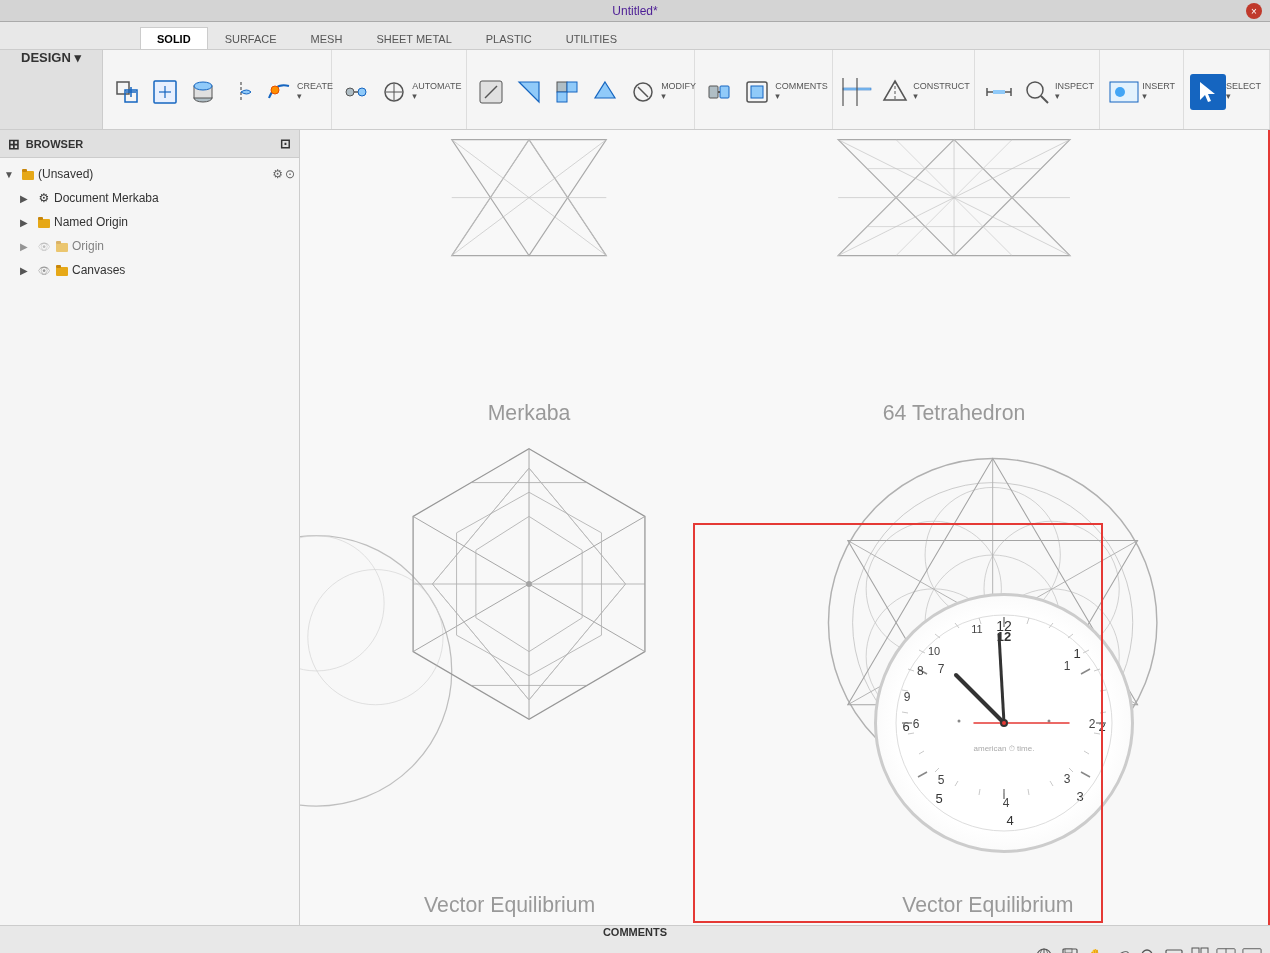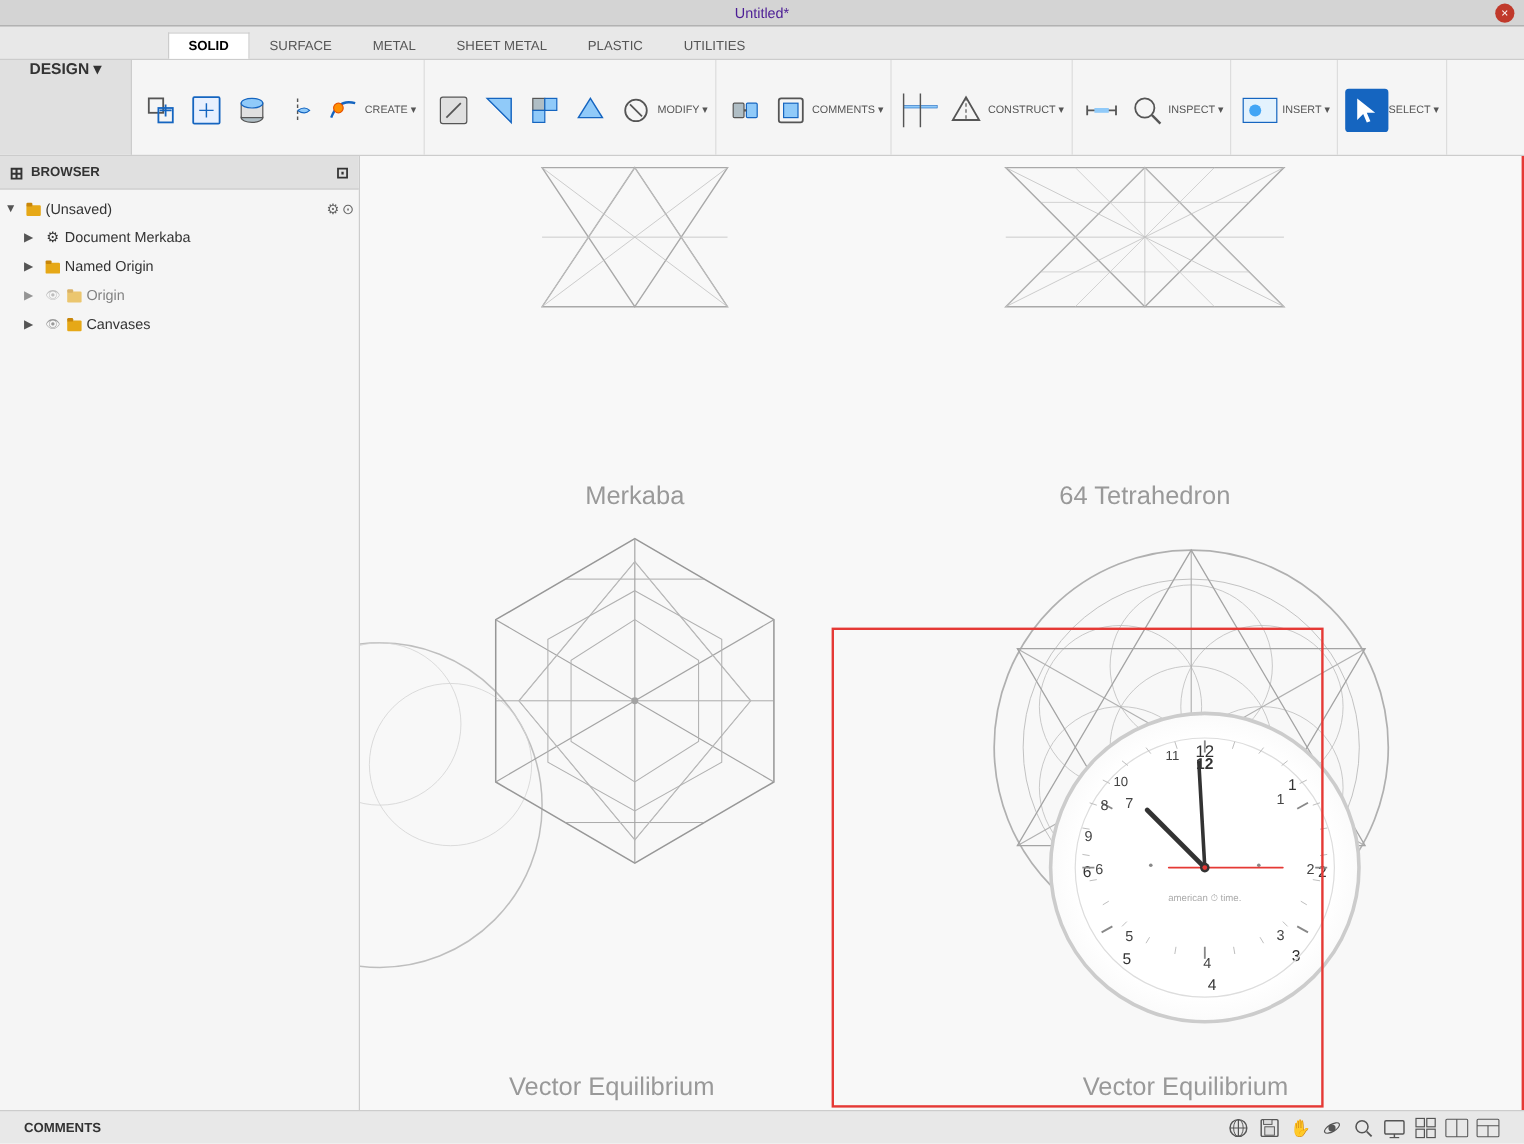--- a/index.html
+++ b/index.html
@@ -172,24 +172,25 @@
     .status-bar {
       position: absolute;
       bottom: 0;
       left: 0;
       right: 0;
       height: 28px;
       background: #e8e8e8;
       border-top: 1px solid #ccc;
       display: flex;
       align-items: center;
-      padding: 0 20px;
+      padding: 0 8px;
       font-size: 11px;
       color: #333;
       gap: 8px;
+      flex-direction: column;
     }
     .status-right {
       margin-left: auto;
       display: flex;
       gap: 6px;
       align-items: center;
     }
     .status-icon {
       width: 20px; height: 20px;
       display: flex; align-items: center; justify-content: center;
@@ -203,21 +204,21 @@
 <div class="title-bar">
   <span class="title-bar-text">Untitled*</span>
   <div class="title-bar-close">
     <span>×</span>
   </div>
 </div>
 
 <div class="tab-bar">
   <div class="tab active">SOLID</div>
   <div class="tab">SURFACE</div>
-  <div class="tab">METAL</div>
+  <div class="tab">MESH</div>
   <div class="tab">SHEET METAL</div>
   <div class="tab">PLASTIC</div>
   <div class="tab">UTILITIES</div>
 </div>
 
 <div class="toolbar">
 
   <div class="design-btn">
     <span>DESIGN ▾</span>
   </div>
@@ -262,20 +263,41 @@
             <path d="M4 20 Q10 4 24 8" stroke="#1565c0" stroke-width="2" fill="none"></path>
             <circle cx="10" cy="12" r="4" fill="#ff8f00" stroke="#e65100" stroke-width="1"></circle>
           </svg>
       </div>
     </div>
     <div class="tool-section-label">
       <span>CREATE ▾</span>
     </div>
   </div>
 
+  <div class="tool-section">
+    <div class="tool-icons-row">
+      <div class="tool-icon">
+        <svg width="28" height="28" viewBox="0 0 28 28">
+            <circle cx="8" cy="14" r="4" fill="#b0bec5" stroke="#555" stroke-width="1"></circle>
+            <circle cx="20" cy="14" r="4" fill="#90caf9" stroke="#1565c0" stroke-width="1"></circle>
+            <line x1="12" y1="14" x2="16" y2="14" stroke="#555" stroke-width="1.5"></line>
+          </svg>
+      </div>
+      <div class="tool-icon">
+        <svg width="28" height="28" viewBox="0 0 28 28">
+            <circle cx="14" cy="14" r="9" fill="none" stroke="#555" stroke-width="1.5"></circle>
+            <line x1="14" y1="6" x2="14" y2="22" stroke="#555" stroke-width="1"></line>
+            <line x1="6" y1="14" x2="22" y2="14" stroke="#555" stroke-width="1"></line>
+          </svg>
+      </div>
+    </div>
+    <div class="tool-section-label">
+      <span>AUTOMATE ▾</span>
+    </div>
+  </div>
 
   <div class="tool-section">
     <div class="tool-icons-row">
       <div class="tool-icon">
         <svg width="28" height="28" viewBox="0 0 28 28">
             <rect x="3" y="3" width="22" height="22" rx="2" fill="#e0e0e0" stroke="#555" stroke-width="1"></rect>
             <path d="M8 20 L20 8" stroke="#555" stroke-width="1.5"></path>
           </svg>
       </div>
       <div class="tool-icon">

